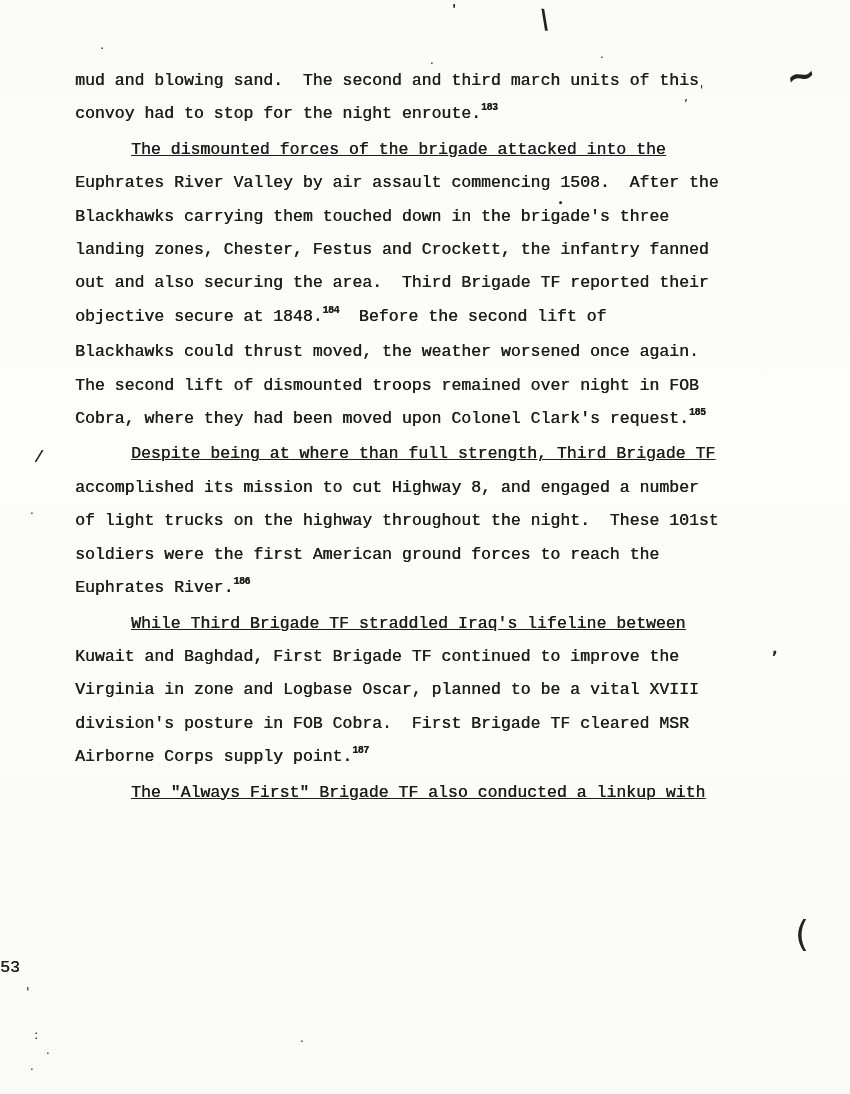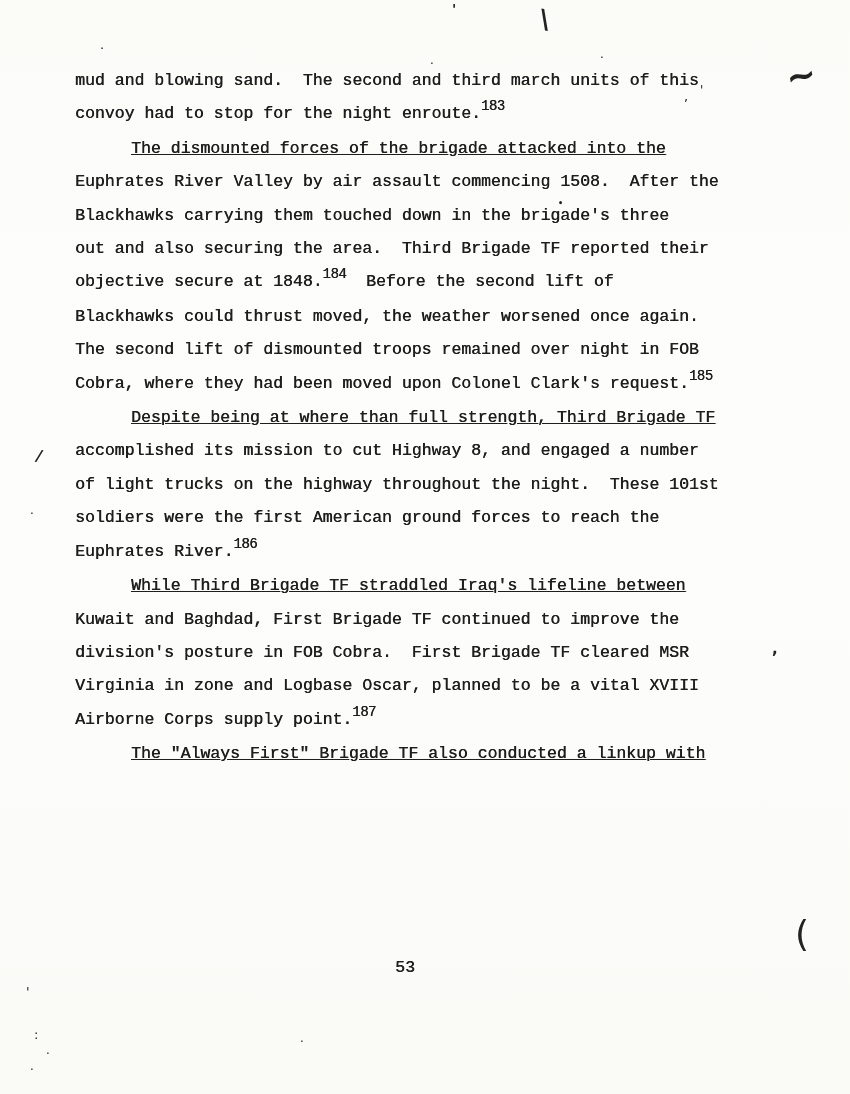--- a/index.html
+++ b/index.html
@@ -29,34 +29,34 @@
     text-shadow: 0.4px 0 0 currentColor;
   }
   .line {
     white-space: pre;
   }
   .line.indent {
     text-indent: 56px;
     text-decoration: underline;
   }
   sup.footnote {
-    font-size: 14px;
-    font-weight: normal;
+    font-size: 10px;
+    font-weight: bold;
     letter-spacing: -0.5px;
     vertical-align: baseline;
     position: relative;
     top: -8px;
     text-shadow: 0.3px 0 0 currentColor;
   }
   .page-number {
     position: absolute;
     left: 0;
     right: 40px;
     top: 958px;
-    text-align: center;
+    text-align: left;
     font-size: 16.5px;
     text-shadow: 0.4px 0 0 currentColor;
   }
   .artifact {
     position: absolute;
     color: #222;
     font-family: "DejaVu Sans", sans-serif;
     line-height: 1;
     pointer-events: none;
   }
@@ -67,34 +67,35 @@
 </head>
 <body>
 
 <div class="page">
   <div class="content">
       <div class="line">mud and blowing sand.  The second and third march units of this</div>
       <div class="line">convoy had to stop for the night enroute.<sup class="footnote">183</sup></div>
       <div class="line indent">The dismounted forces of the brigade attacked into the</div>
       <div class="line">Euphrates River Valley by air assault commencing 1508.  After the</div>
       <div class="line">Blackhawks carrying them touched down in the brigade's three</div>
+      <div class="line">landing zones, Chester, Festus and Crockett, the infantry fanned</div>
       <div class="line">out and also securing the area.  Third Brigade TF reported their</div>
       <div class="line">objective secure at 1848.<sup class="footnote">184</sup>  Before the second lift of</div>
       <div class="line">Blackhawks could thrust moved, the weather worsened once again.</div>
       <div class="line">The second lift of dismounted troops remained over night in FOB</div>
       <div class="line">Cobra, where they had been moved upon Colonel Clark's request.<sup class="footnote">185</sup></div>
       <div class="line indent">Despite being at where than full strength, Third Brigade TF</div>
       <div class="line">accomplished its mission to cut Highway 8, and engaged a number</div>
       <div class="line">of light trucks on the highway throughout the night.  These 101st</div>
       <div class="line">soldiers were the first American ground forces to reach the</div>
       <div class="line">Euphrates River.<sup class="footnote">186</sup></div>
       <div class="line indent">While Third Brigade TF straddled Iraq's lifeline between</div>
       <div class="line">Kuwait and Baghdad, First Brigade TF continued to improve the</div>
+      <div class="line">Virginia in zone and Logbase Oscar, planned to be a vital XVIII</div>
       <div class="line">division's posture in FOB Cobra.  First Brigade TF cleared MSR</div>
-      <div class="line">Virginia in zone and Logbase Oscar, planned to be a vital XVIII</div>
       <div class="line">Airborne Corps supply point.<sup class="footnote">187</sup></div>
       <div class="line indent">The "Always First" Brigade TF also conducted a linkup with</div>
     </div>
   <div class="page-number">53</div>
 <span class="artifact heavy" style="left: 452px; top: 2px; font-size: 14px;">'</span>
     <span class="artifact heavy" style="left: 540px; top: 6px; font-size: 26px; transform: rotate(8deg);">\</span>
     <span class="artifact" style="left: 100px; top: 42px; font-size: 13px;">·</span>
     <span class="artifact" style="left: 430px; top: 58px; font-size: 12px;">·</span>
     <span class="artifact" style="left: 600px; top: 52px; font-size: 12px;">·</span>
     <span class="artifact heavy" style="left: 786px; top: 58px; font-size: 36px; transform: rotate(-12deg);">~</span>

